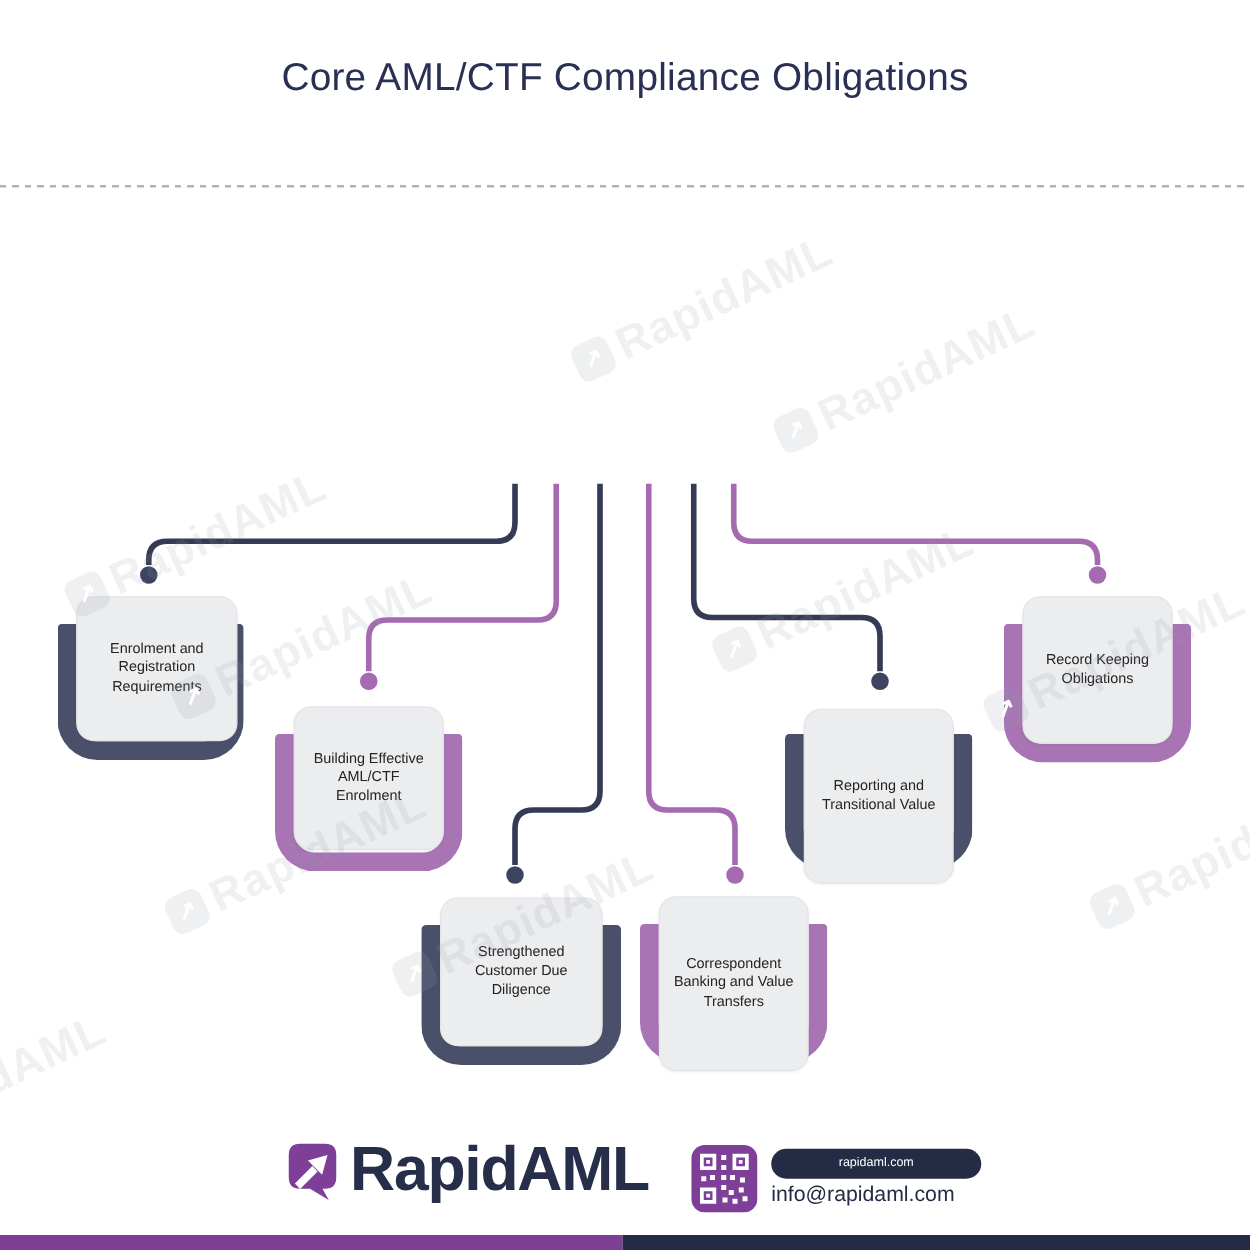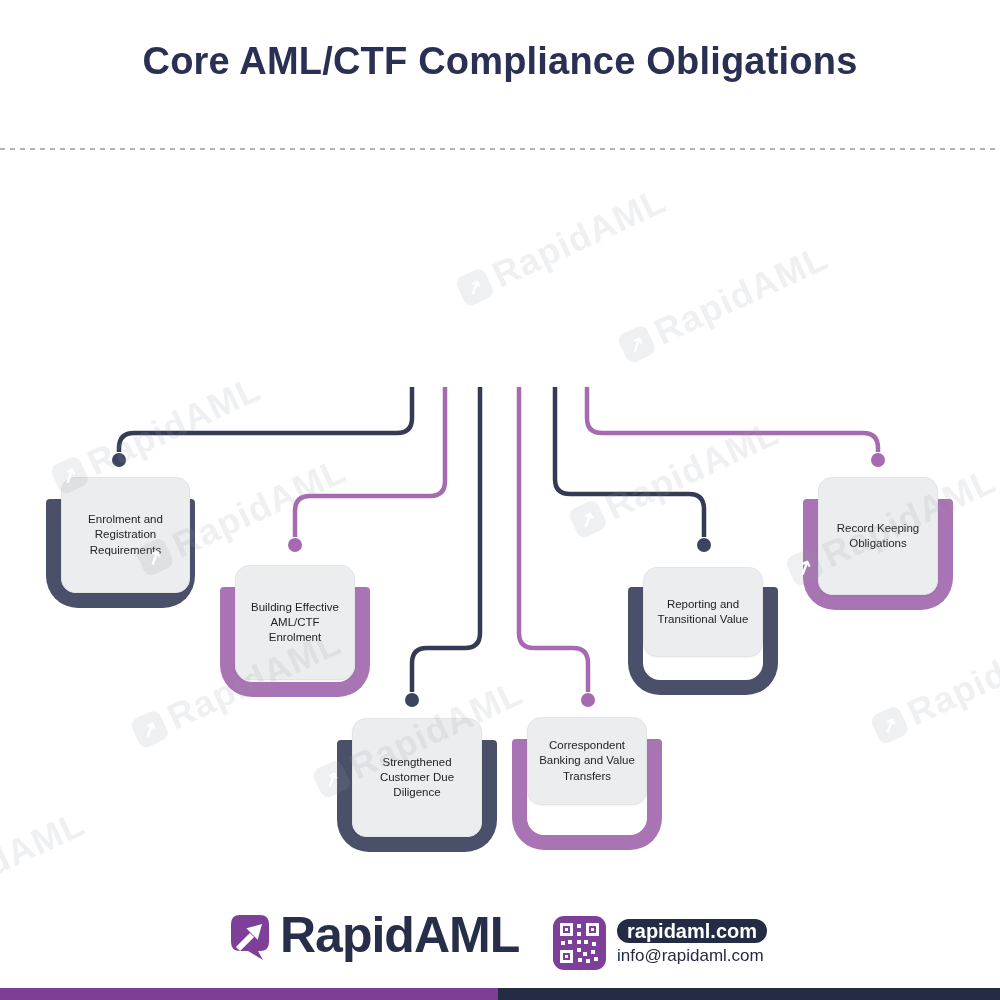--- a/index.html
+++ b/index.html
@@ -14,21 +14,21 @@
     --footer-navy:#242b44;
     --footer-bar-purple:#7c3f95;
     --wm: rgba(145,152,165,0.15);
   }
   *{margin:0;padding:0;box-sizing:border-box;}
   body{background:#fff;font-family:"Liberation Sans", sans-serif;}
   .stage{position:relative;width:1000px;height:1000px;background:#ffffff;overflow:hidden;}
 
   
   .title-wrap{position:absolute;top:38px;left:0;width:1000px;text-align:center;z-index:2;}
-  .title-line{font-size:38px;line-height:47px;font-weight:700;color:var(--title-navy);letter-spacing:.2px;}
+  .title-line{font-size:31px;line-height:47px;font-weight:400;color:var(--title-navy);letter-spacing:.2px;}
   .dashed-sep{position:absolute;top:148px;left:0;width:1000px;height:2px;
     background:repeating-linear-gradient(90deg,#b0b3ba 0 5px,transparent 5px 10px);}
 
   
   .wm{position:absolute;display:flex;align-items:center;gap:7px;transform:rotate(-25deg);
       white-space:nowrap;z-index:3;pointer-events:none;}
   .wm-text{font-size:36px;font-weight:700;color:var(--wm);letter-spacing:1px;}
   .wm-ic{width:31px;height:31px;background:var(--wm);border-radius:8px;color:#ffffff;
       display:inline-flex;align-items:center;justify-content:center;font-size:19px;font-weight:700;}
 
@@ -53,22 +53,22 @@
       display:flex;align-items:center;justify-content:center;text-align:center;z-index:2;
       font-size:11.5px;font-weight:500;line-height:1.32;color:#232323;padding:0 9px;
       box-shadow:0 1px 2px rgba(40,48,72,.05);}
 
   
   .footer{position:absolute;left:0;top:900px;width:1000px;height:88px;z-index:2;}
   .logo-mark{position:absolute;left:228px;top:12px;}
   .brand{position:absolute;left:280px;top:10px;font-size:50px;line-height:50px;font-weight:800;
       letter-spacing:-1px;color:#272e49;}
   .qr{position:absolute;left:553px;top:16px;}
-  .site-pill{position:absolute;left:617px;top:19px;width:150px;height:24px;border-radius:12px;
-      background:var(--footer-navy);color:#ffffff;font-size:20px;font-weight:700;line-height:24px;text-align:center;}
+  .site-pill{position:absolute;left:617px;top:19px;width:168px;height:24px;border-radius:12px;
+      background:var(--footer-navy);color:#ffffff;font-size:10px;font-weight:400;line-height:24px;text-align:center;}
   .email{position:absolute;left:617px;top:46px;width:170px;font-size:17px;font-weight:500;color:var(--footer-navy);}
 
   .bar{position:absolute;top:988px;height:12px;z-index:2;}
   .bar.purple{left:0;width:498px;background:var(--footer-bar-purple);}
   .bar.navy{left:498px;width:502px;background:var(--footer-navy);}
 </style>
 </head>
 <body>
 
 <div class="stage">
@@ -145,26 +145,26 @@
   <div class="card" style="left:235px;top:565px;width:120px;height:115px;">
     <span>Building Effective AML/CTF Enrolment</span>
   </div>
 
   <div class="bracket dark" style="left:337px;top:740px;width:160px;height:112px;border-width:15px;"></div>
   <div class="card" style="left:352px;top:718px;width:130px;height:119px;">
     <span>Strengthened Customer Due Diligence</span>
   </div>
 
   <div class="bracket purple" style="left:512px;top:739px;width:150px;height:111px;border-width:15px;"></div>
-  <div class="card" style="left:527px;top:717px;width:120px;height:88px;">
+  <div class="card" style="left:527px;top:717px;width:120px;height:140px;">
     <span>Correspondent Banking and Value Transfers</span>
   </div>
 
   <div class="bracket dark" style="left:628px;top:587px;width:150px;height:108px;border-width:15px;"></div>
-  <div class="card" style="left:643px;top:567px;width:120px;height:90px;">
+  <div class="card" style="left:643px;top:567px;width:120px;height:140px;">
     <span>Reporting and Transitional Value</span>
   </div>
 
   <div class="bracket purple" style="left:803px;top:499px;width:150px;height:111px;border-width:15px;"></div>
   <div class="card" style="left:818px;top:477px;width:120px;height:118px;">
     <span>Record Keeping Obligations</span>
   </div>
 
   <div class="footer">
     <svg class="logo-mark" width="44" height="50" viewBox="0 0 44 50">

